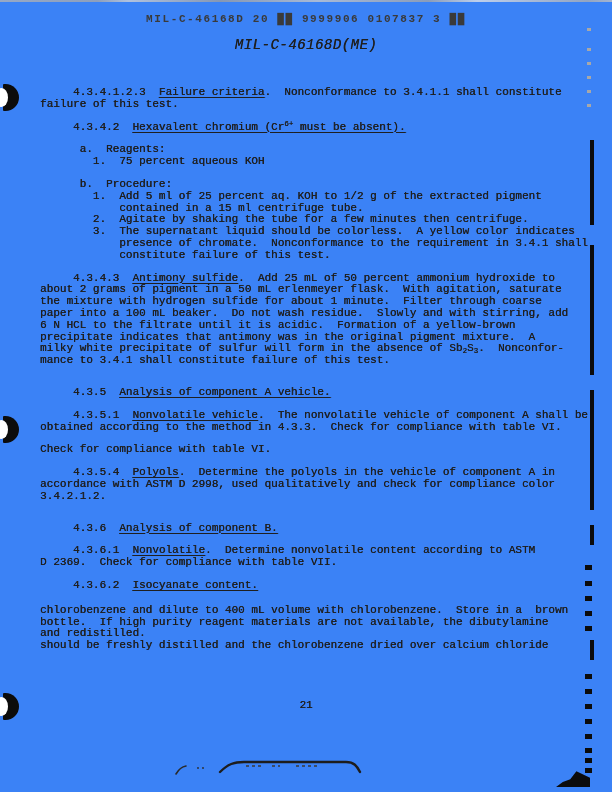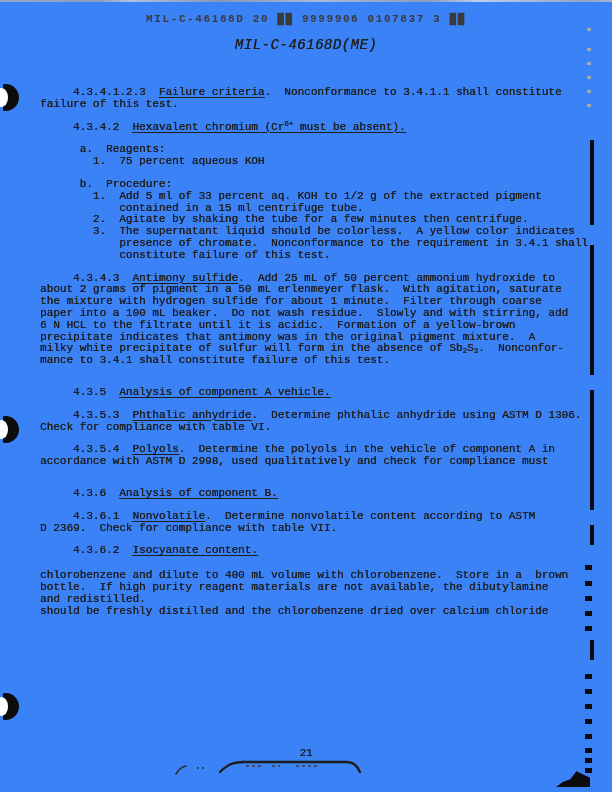--- a/index.html
+++ b/index.html
@@ -14,21 +14,21 @@
   sub{font-size:7.5px;line-height:0;vertical-align:-2px;}
   .block{margin-top:11px;}
   .gap-none{margin-top:0;}
   .gap-m{margin-top:13px;}
   .gap-l{margin-top:20px;}
   .hdr1{position:absolute;top:13px;left:0;width:100%;text-align:center;font-size:11px;
         font-weight:700;letter-spacing:1.6px;color:#3a3a3a;white-space:pre;}
   .hdr2{position:absolute;top:37px;left:0;width:100%;text-align:center;font-size:14px;
         letter-spacing:.5px;text-shadow:0.3px 0 currentColor;font-style:italic;}
   .pagenum{position:absolute;top:699px;left:0;width:100%;text-align:center;font-size:11px;
-        text-shadow:0.3px 0 currentColor;margin-top:48px;}
+        text-shadow:0.3px 0 currentColor;}
   
   .top-edge{position:absolute;top:0;left:0;width:100%;height:2px;opacity:.75;
         background:linear-gradient(90deg,#b5b5b5 0%,#a9a9a9 16%,#d6d6d6 21%,#9e9e9e 36%,
                    #cccccc 52%,#a5a5a5 70%,#e8e8e8 78%,#b0b0b0 96%,#c5c5c5 100%);}
   .blob{position:absolute;left:3px;width:16px;height:27px;background:#0c0c0c;
         border-radius:1px 14px 14px 1px;}
   .blob::before{content:"";position:absolute;left:-8px;top:4px;width:13px;height:19px;
         background:#fff;border-radius:50%;}
   .bar{position:absolute;left:590px;width:4px;background:#0c0c0c;}
   .sq{position:absolute;left:585px;width:7px;height:5px;background:#0c0c0c;}
@@ -54,49 +54,53 @@
       </div>
       <div class="block gap-s">
         <div class="tline">     4.3.4.2  <span class="u">Hexavalent chromium (Cr<sup>6+</sup> must be absent).</span></div>
       </div>
       <div class="block gap-s">
         <div class="tline">      a.  Reagents:</div>
         <div class="tline">        1.  75 percent aqueous KOH</div>
       </div>
       <div class="block gap-s">
         <div class="tline">      b.  Procedure:</div>
-        <div class="tline">        1.  Add 5 ml of 33 percent aq. KOH to 1/2 g of the extracted pigment</div>
+        <div class="tline">        1.  Add 5 ml of 25 percent aq. KOH to 1/2 g of the extracted pigment</div>
         <div class="tline">            contained in a 15 ml centrifuge tube.</div>
         <div class="tline">        2.  Agitate by shaking the tube for a few minutes then centrifuge.</div>
         <div class="tline">        3.  The supernatant liquid should be colorless.  A yellow color indicates</div>
         <div class="tline">            presence of chromate.  Nonconformance to the requirement in 3.4.1 shall</div>
         <div class="tline">            constitute failure of this test.</div>
       </div>
       <div class="block gap-s">
         <div class="tline">     4.3.4.3  <span class="u">Antimony sulfide</span>.  Add 25 mL of 50 percent ammonium hydroxide to</div>
         <div class="tline">about 2 grams of pigment in a 50 mL erlenmeyer flask.  With agitation, saturate</div>
         <div class="tline">the mixture with hydrogen sulfide for about 1 minute.  Filter through coarse</div>
         <div class="tline">paper into a 100 mL beaker.  Do not wash residue.  Slowly and with stirring, add</div>
         <div class="tline">6 N HCL to the filtrate until it is acidic.  Formation of a yellow-brown</div>
         <div class="tline">precipitate indicates that antimony was in the original pigment mixture.  A</div>
         <div class="tline">milky white precipitate of sulfur will form in the absence of Sb<sub>2</sub>S<sub>3</sub>.  Nonconfor-</div>
         <div class="tline">mance to 3.4.1 shall constitute failure of this test.</div>
       </div>
       <div class="block gap-l">
         <div class="tline">     4.3.5  <span class="u">Analysis of component A vehicle.</span></div>
       </div>
       <div class="block gap-s">
+        <div class="tline">     4.3.5.1  <span class="u">Nonvolatile vehicle</span>.  The nonvolatile vehicle of component A shall be</div>
+        <div class="tline">obtained according to the method in 4.3.3.  Check for compliance with table VI.</div>
       </div>
       <div class="block gap-s">
-        <div class="tline">     4.3.5.3  <span class="u">Phthalic anhydride</span>.  Determine phthalic anhydride using ASTM D 1306.</div>
+      </div>
+      <div class="block gap-s">
         <div class="tline">Check for compliance with table VI.</div>
       </div>
       <div class="block gap-s">
         <div class="tline">     4.3.5.4  <span class="u">Polyols</span>.  Determine the polyols in the vehicle of component A in</div>
-        <div class="tline">accordance with ASTM D 2998, used qualitatively and check for compliance must</div>
+        <div class="tline">accordance with ASTM D 2998, used qualitatively and check for compliance color</div>
+        <div class="tline">3.4.2.1.2.</div>
       </div>
       <div class="block gap-l">
         <div class="tline">     4.3.6  <span class="u">Analysis of component B.</span></div>
       </div>
       <div class="block gap-s">
         <div class="tline">     4.3.6.1  <span class="u">Nonvolatile</span>.  Determine nonvolatile content according to ASTM</div>
         <div class="tline">D 2369.  Check for compliance with table VII.</div>
       </div>
       <div class="block gap-s">
         <div class="tline">     4.3.6.2  <span class="u">Isocyanate content.</span></div>

